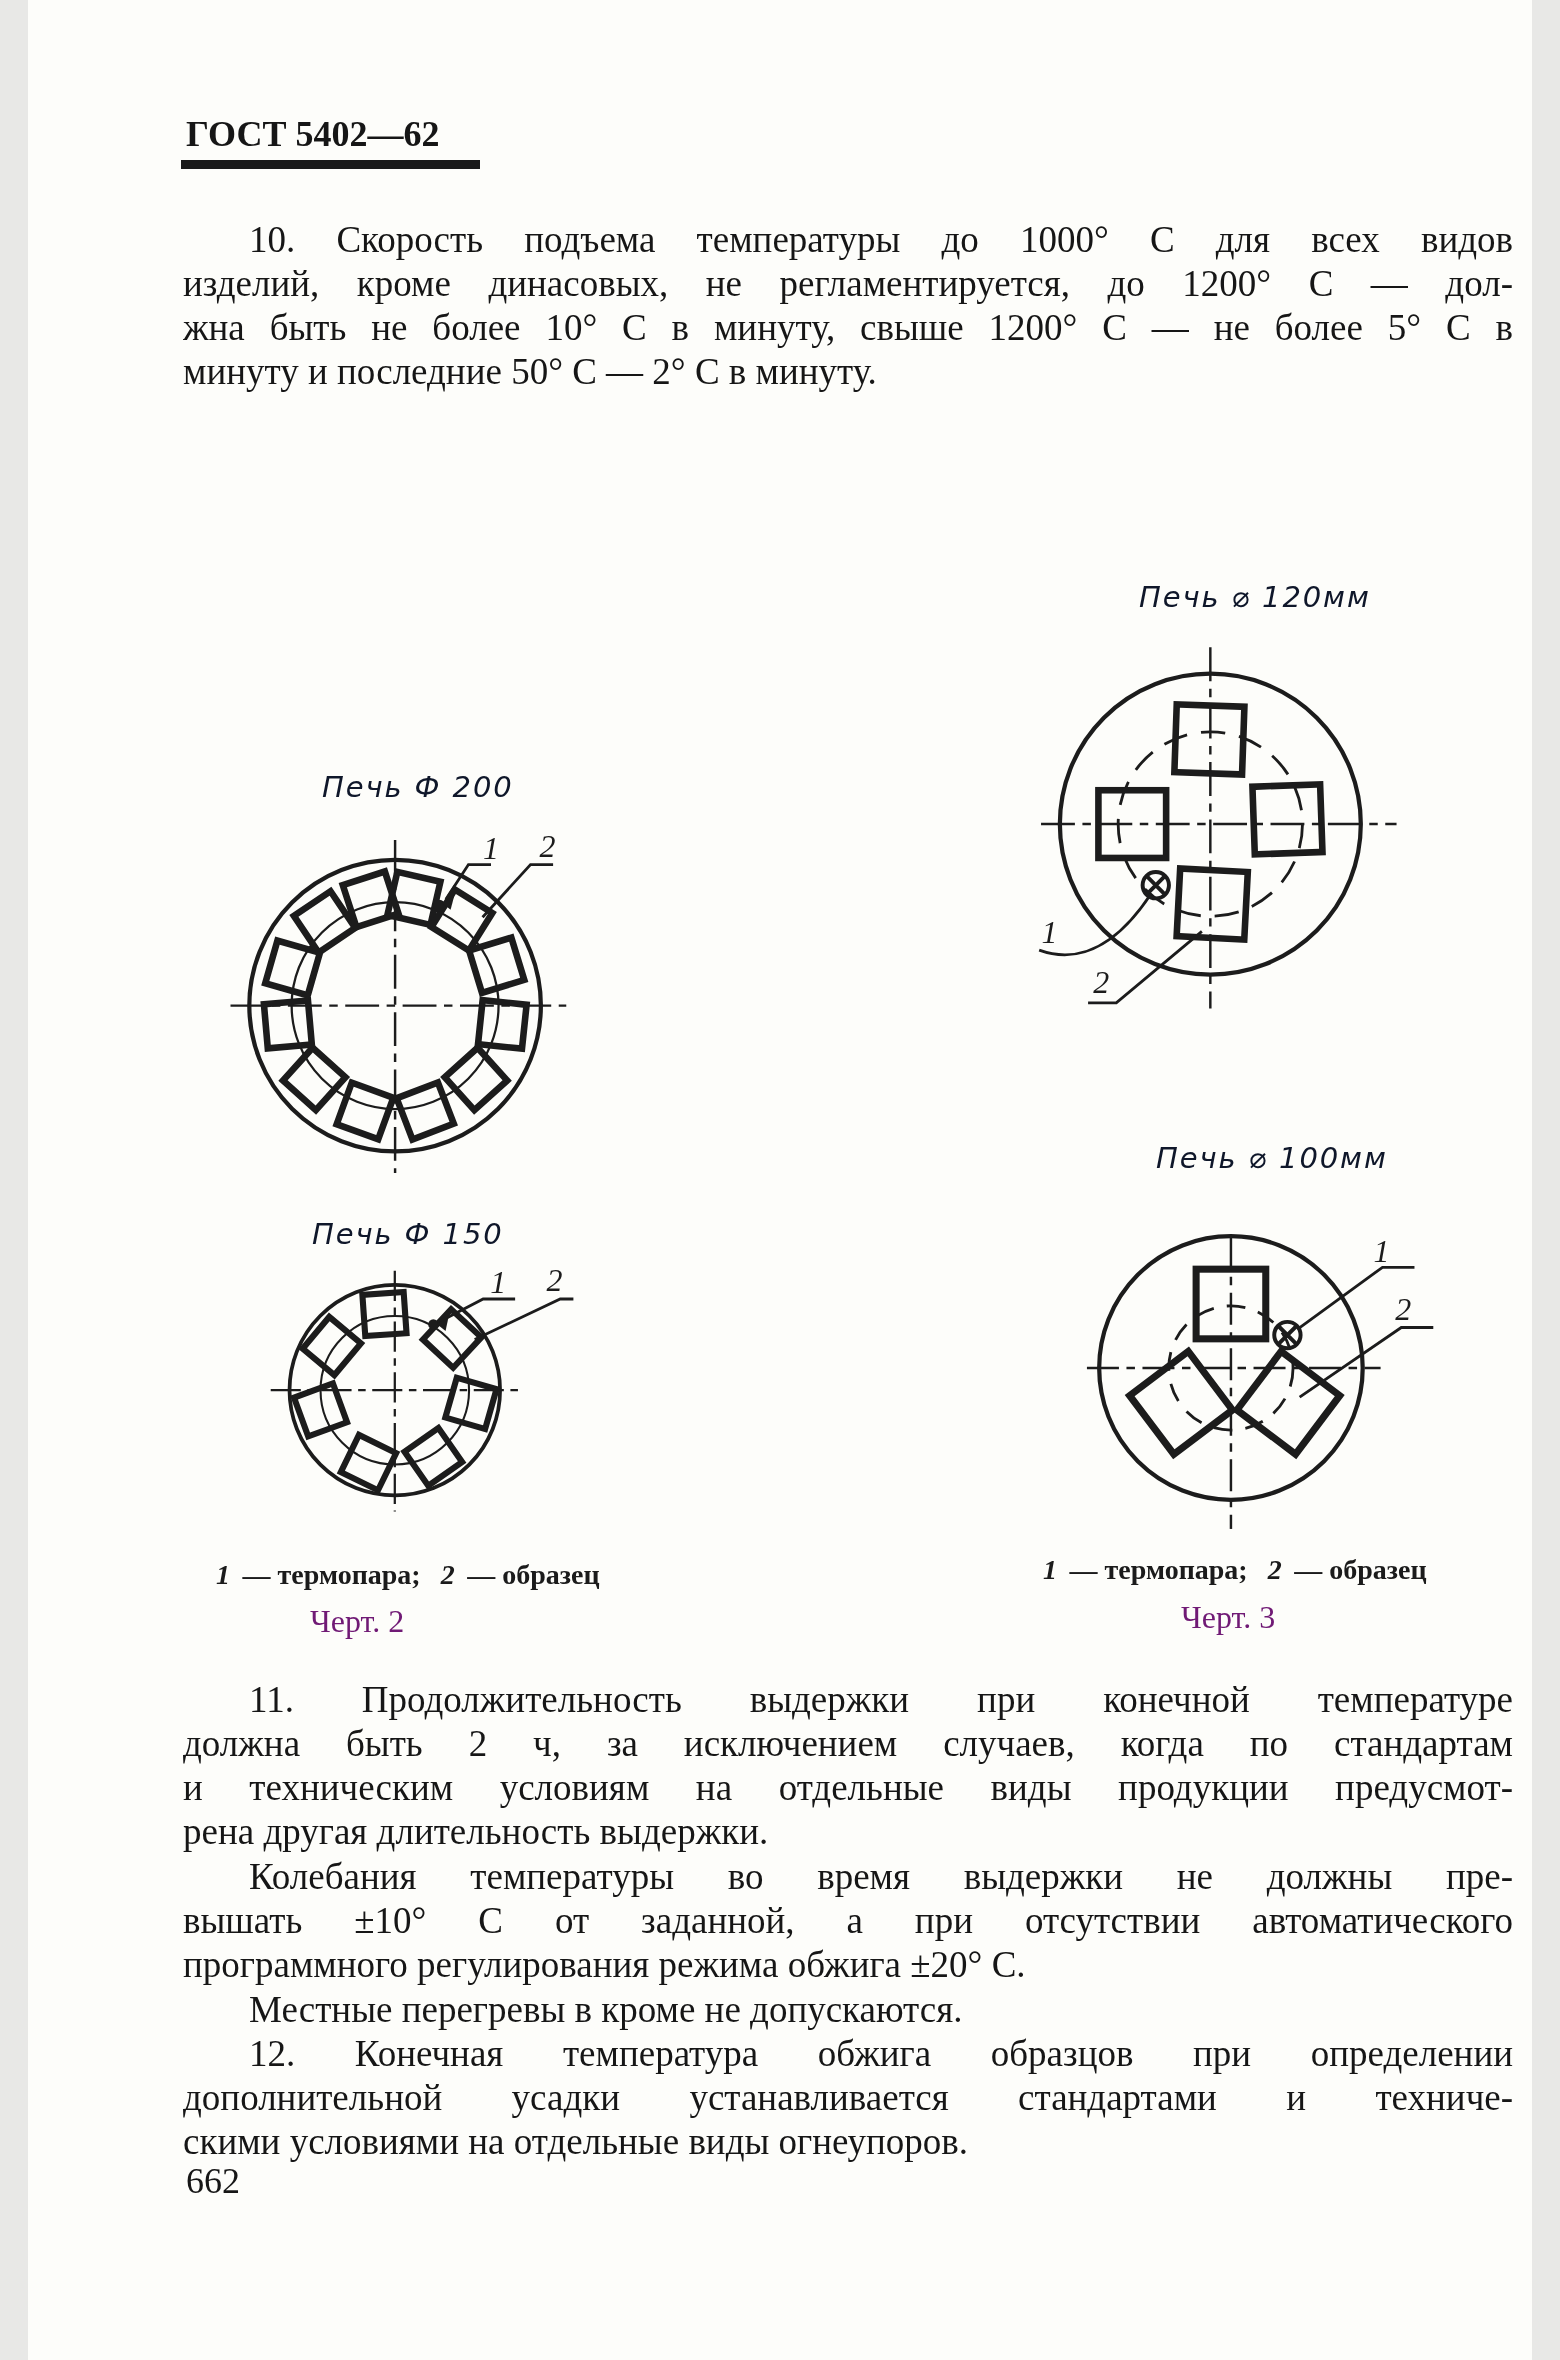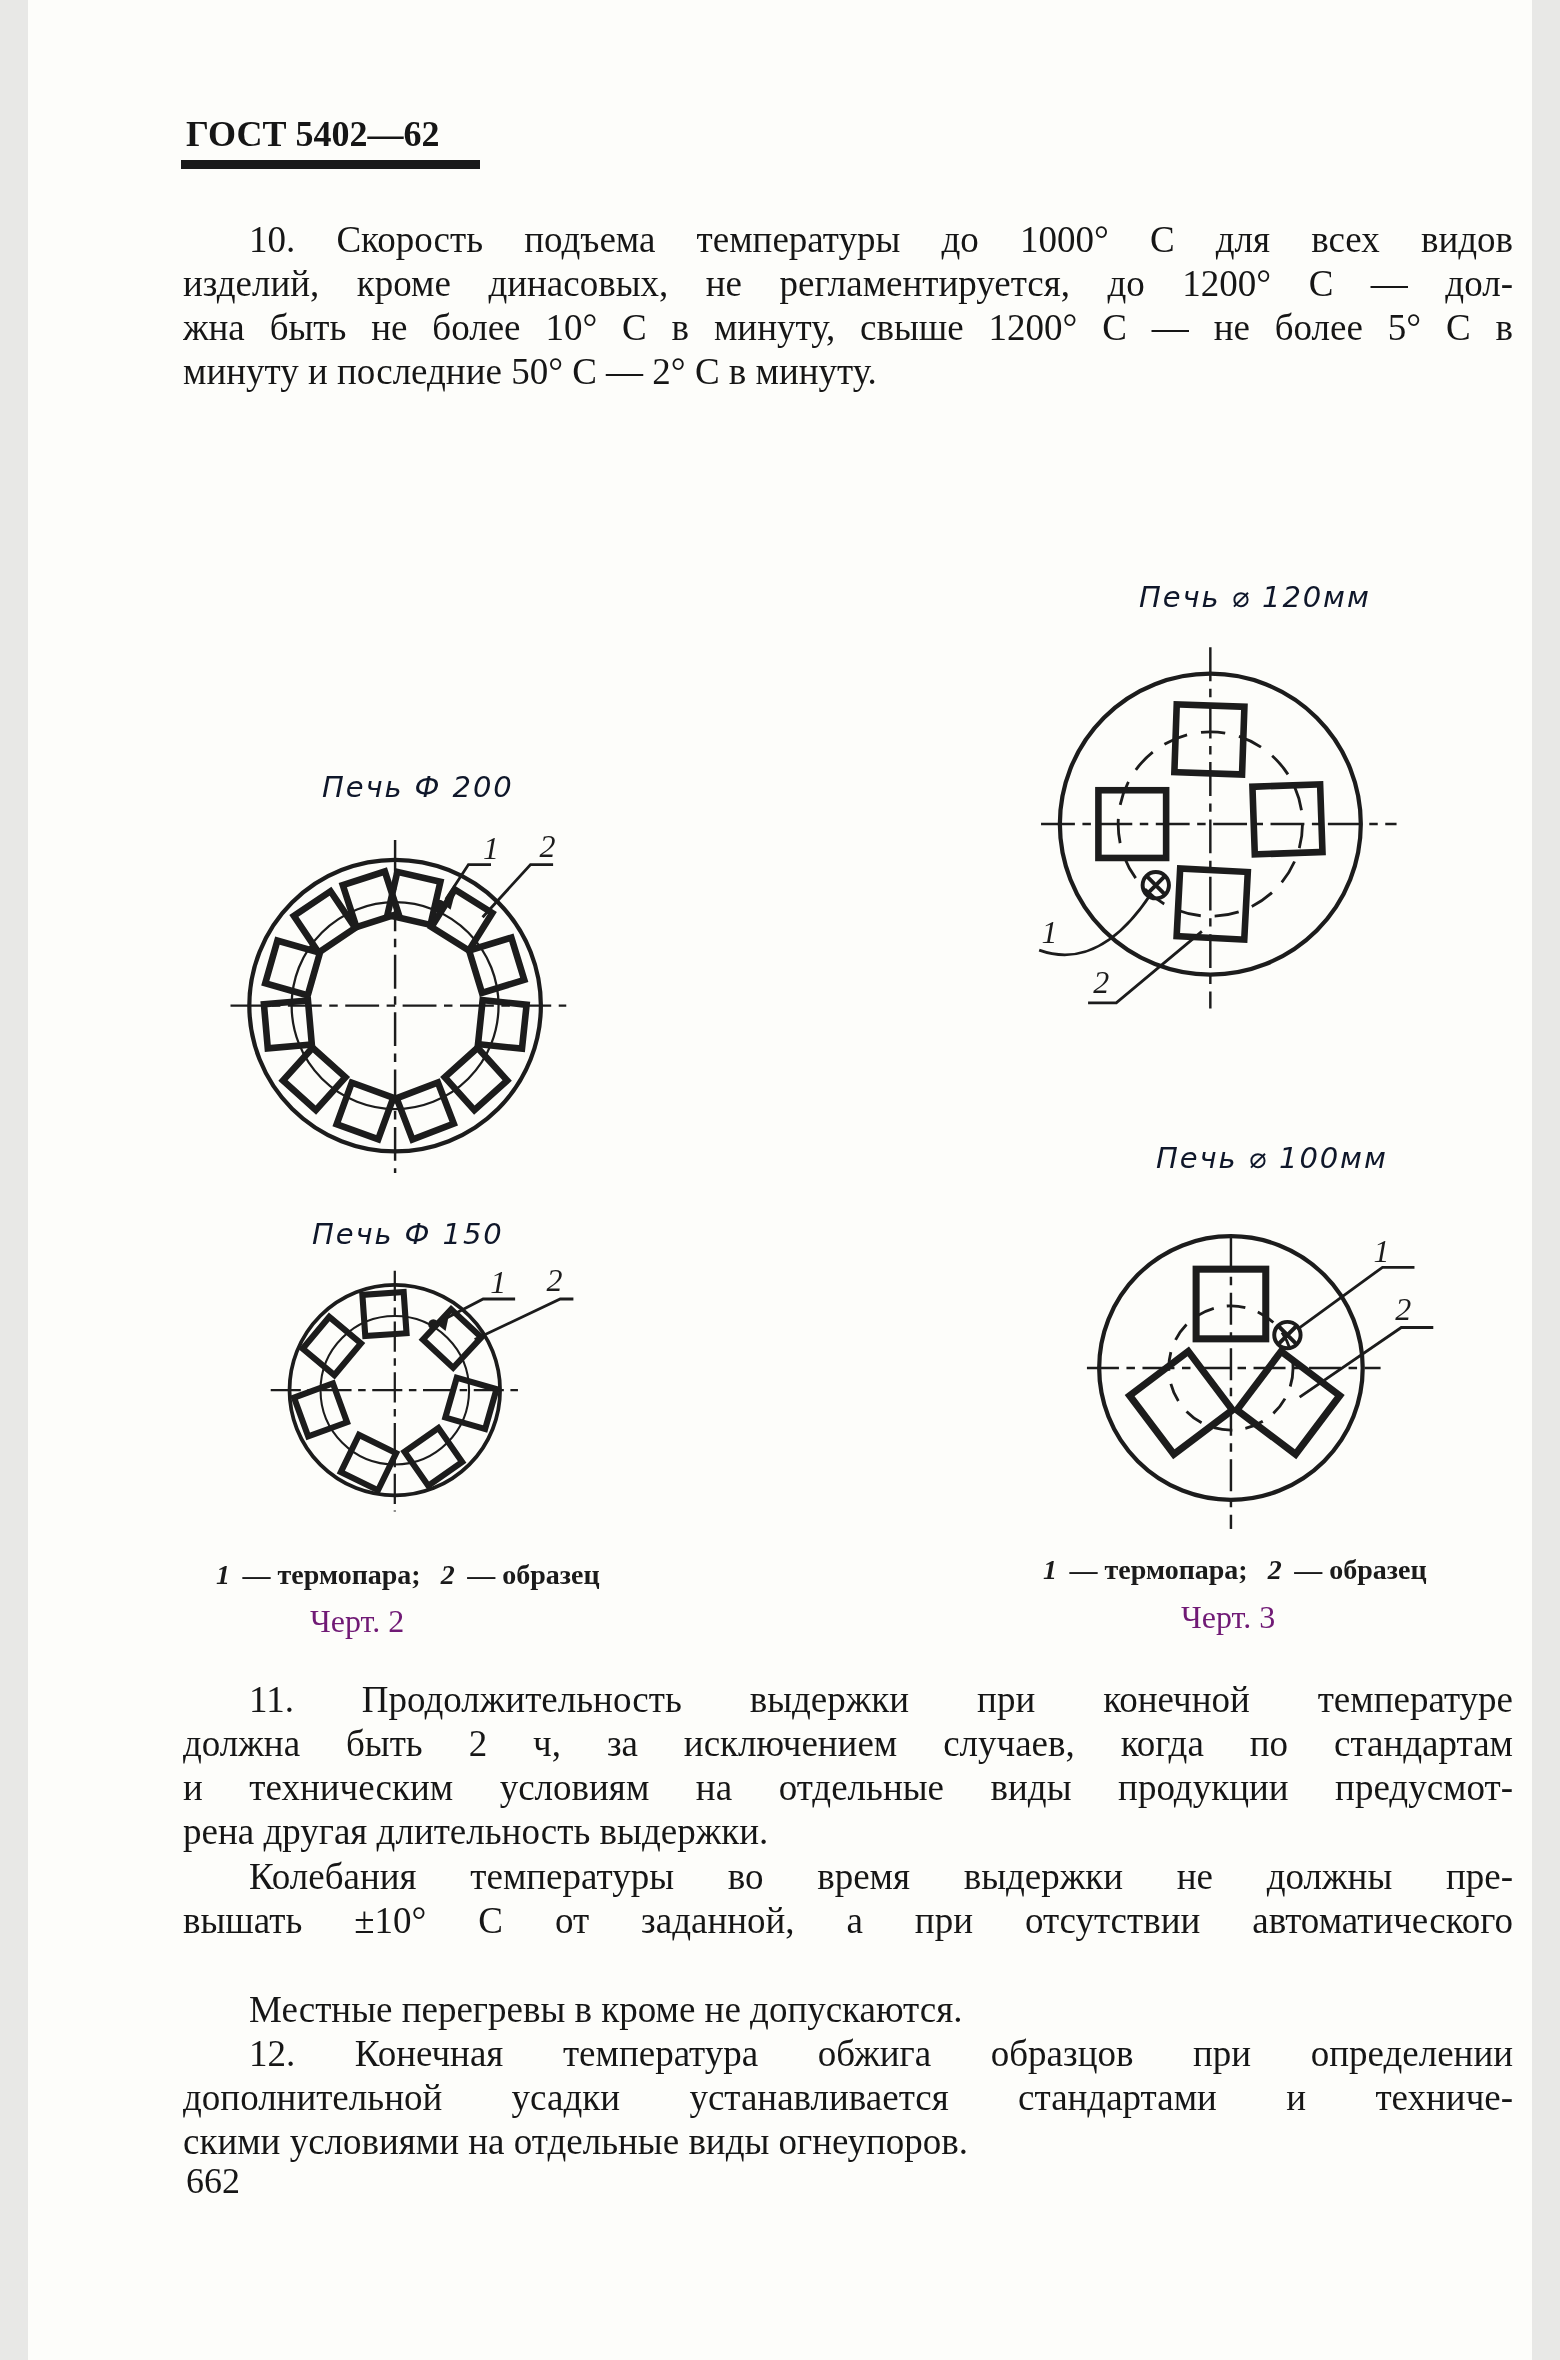--- a/index.html
+++ b/index.html
@@ -158,20 +158,21 @@
   <div class="tblock" style="top:1678px">
     <div class="ln j ind">11. Продолжительность выдержки при конечной температуре</div>
     <div class="ln j">должна быть 2 ч, за исключением случаев, когда по стандартам</div>
     <div class="ln j">и техническим условиям на отдельные виды продукции предусмот-</div>
     <div class="ln">рена другая длительность выдержки.</div>
   </div>
 
   <div class="tblock" style="top:1855px">
     <div class="ln j ind">Колебания температуры во время выдержки не должны пре-</div>
     <div class="ln j">вышать ±10° С от заданной, а при отсутствии автоматического</div>
+    <div class="ln">программного регулирования режима обжига ±20° С.</div>
   </div>
 
   <div class="tblock" style="top:1988px">
     <div class="ln ind">Местные перегревы в кроме не допускаются.</div>
   </div>
 
   <div class="tblock" style="top:2032px">
     <div class="ln j ind">12. Конечная температура обжига образцов при определении</div>
     <div class="ln j">дополнительной усадки устанавливается стандартами и техниче-</div>
     <div class="ln">скими условиями на отдельные виды огнеупоров.</div>

